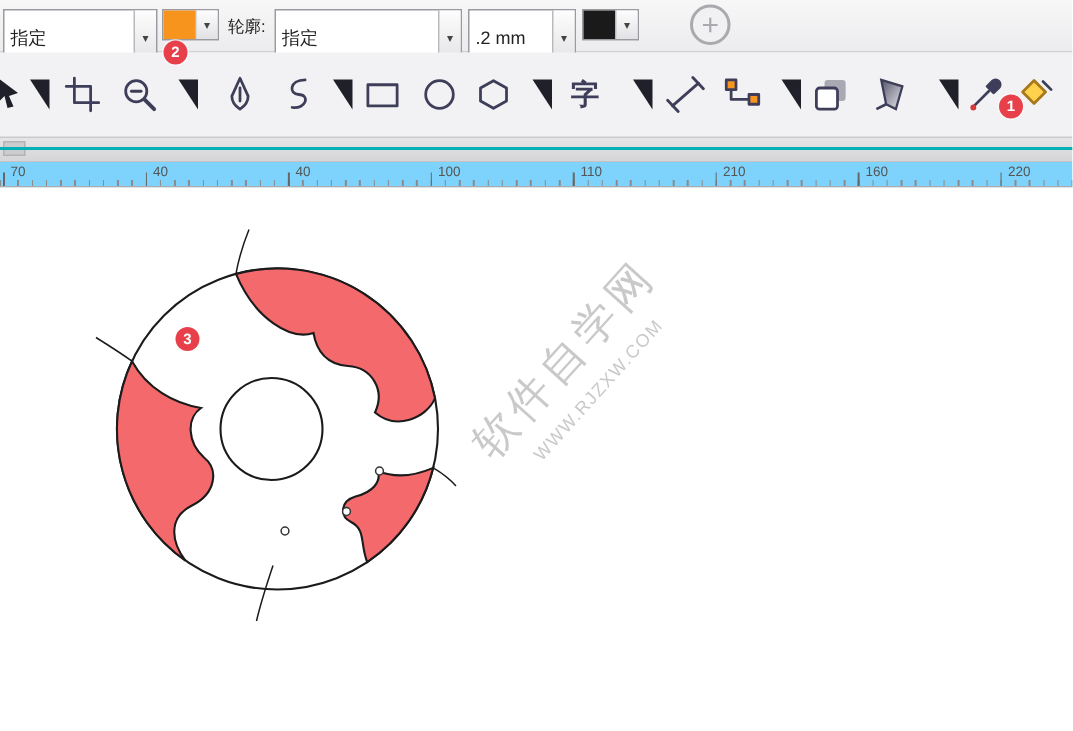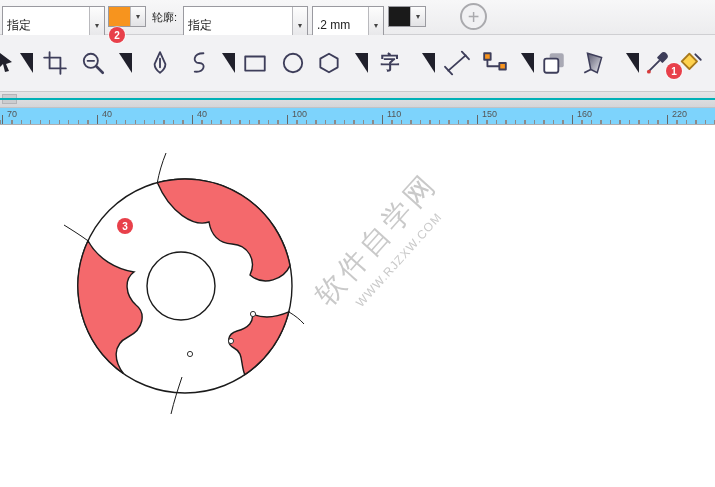--- a/index.html
+++ b/index.html
@@ -223,21 +223,21 @@
     <span class="scroll-corner"></span>
     <span class="guide-line" style="background-color: rgb(0, 176, 182);"></span>
   </div>
 
   <div class="ruler">
     <span class="num" style="left:7px">70</span>
     <span class="num" style="left:102px">40</span>
     <span class="num" style="left:197px">40</span>
     <span class="num" style="left:292px">100</span>
     <span class="num" style="left:387px">110</span>
-    <span class="num" style="left:482px">150</span>
+    <span class="num" style="left:482px">210</span>
     <span class="num" style="left:577px">160</span>
     <span class="num" style="left:672px">220</span>
   </div>
 
   <div class="canvas">
     <svg width="715" height="362" viewBox="0 0 715 362">
 
       <circle cx="185" cy="161" r="107" fill="#ffffff" stroke="#1b1b1b" stroke-width="1.4"></circle>
 
       <path d="M157.3,57.6 A107,107 0 0 1 290,140.6

